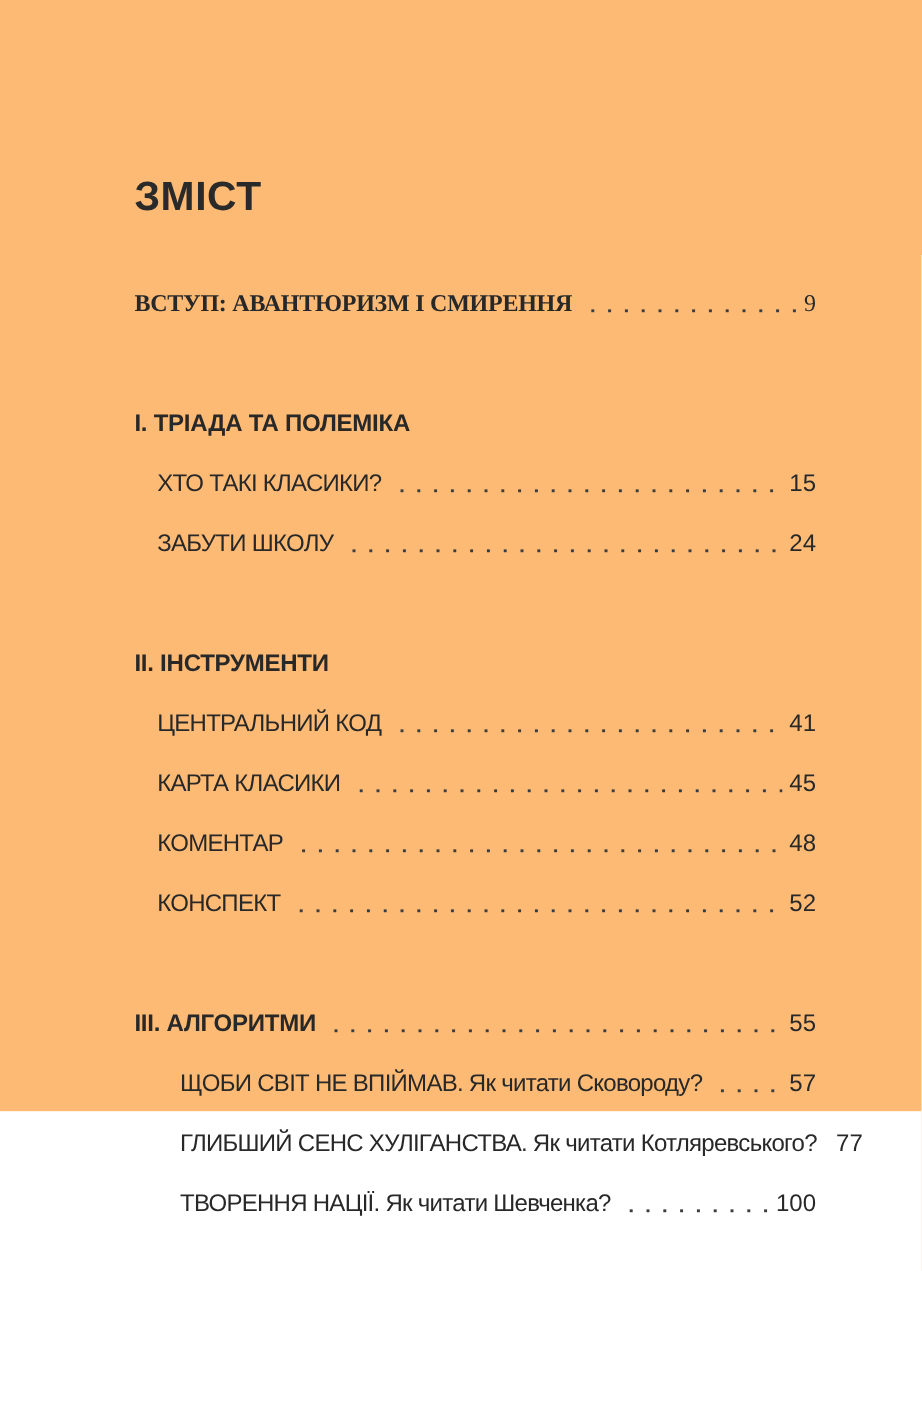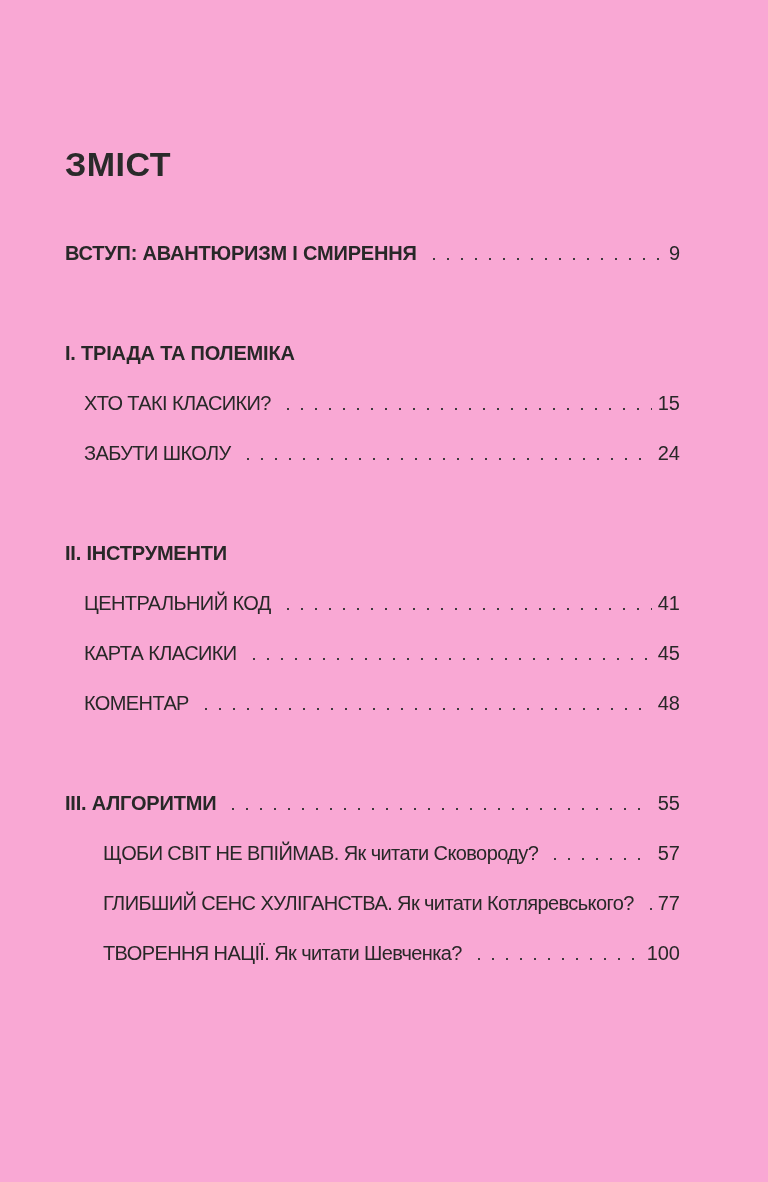--- a/index.html
+++ b/index.html
@@ -10,42 +10,42 @@
   body {
     width: 768px;
     height: 1182px;
     font-family: "Liberation Sans", sans-serif;
     color: #282828;
     overflow: hidden;
   }
   .page {
     box-sizing: border-box;
     width: 768px;
-    height: 1182px;
-    padding: 146px 88px 0 65px;
-    background: #f9a8d4;
+    height: 926px;
+    padding: 146px 88px 0 112px;
+    background: #fdba74;
   }
   .title {
     margin: 0;
     font-size: 34px;
     line-height: 36px;
     font-weight: bold;
     letter-spacing: 0.5px;
     color: #2a2a2a;
   }
   .row {
     display: flex;
     align-items: baseline;
     line-height: 24px;
     font-size: 20px;
     letter-spacing: -0.6px;
     white-space: nowrap;
     margin-top: 26px;
   }
-  .row.first { margin-top: 59px; }
+  .row.first { margin-top: 59px; font-family: Liberation Serif, serif; }
   .row.gap   { margin-top: 76px; }
   .row.l1 { padding-left: 19px; align-items: flex-end; }
   .row.l2 { padding-left: 38px; }
   .row.b .lbl { font-weight: bold; letter-spacing: -0.2px; }
   .lbl { flex: 0 0 auto; }
   .dots {
     flex: 1 1 auto;
     min-width: 0;
     height: 4px;
     align-self: flex-end;
@@ -100,20 +100,25 @@
   <div class="row l1">
     <span class="lbl">КАРТА КЛАСИКИ</span>
     <span class="dots"></span>
     <span class="pg">45</span>
   </div>
   <div class="row l1">
     <span class="lbl">КОМЕНТАР</span>
     <span class="dots"></span>
     <span class="pg">48</span>
   </div>
+  <div class="row l1">
+    <span class="lbl">КОНСПЕКТ</span>
+    <span class="dots"></span>
+    <span class="pg">52</span>
+  </div>
 
   <div class="row b gap">
     <span class="lbl">ІІІ. АЛГОРИТМИ</span>
     <span class="dots"></span>
     <span class="pg">55</span>
   </div>
   <div class="row l2">
     <span class="lbl">ЩОБИ СВІТ НЕ ВПІЙМАВ. Як читати Сковороду?</span>
     <span class="dots"></span>
     <span class="pg">57</span>

